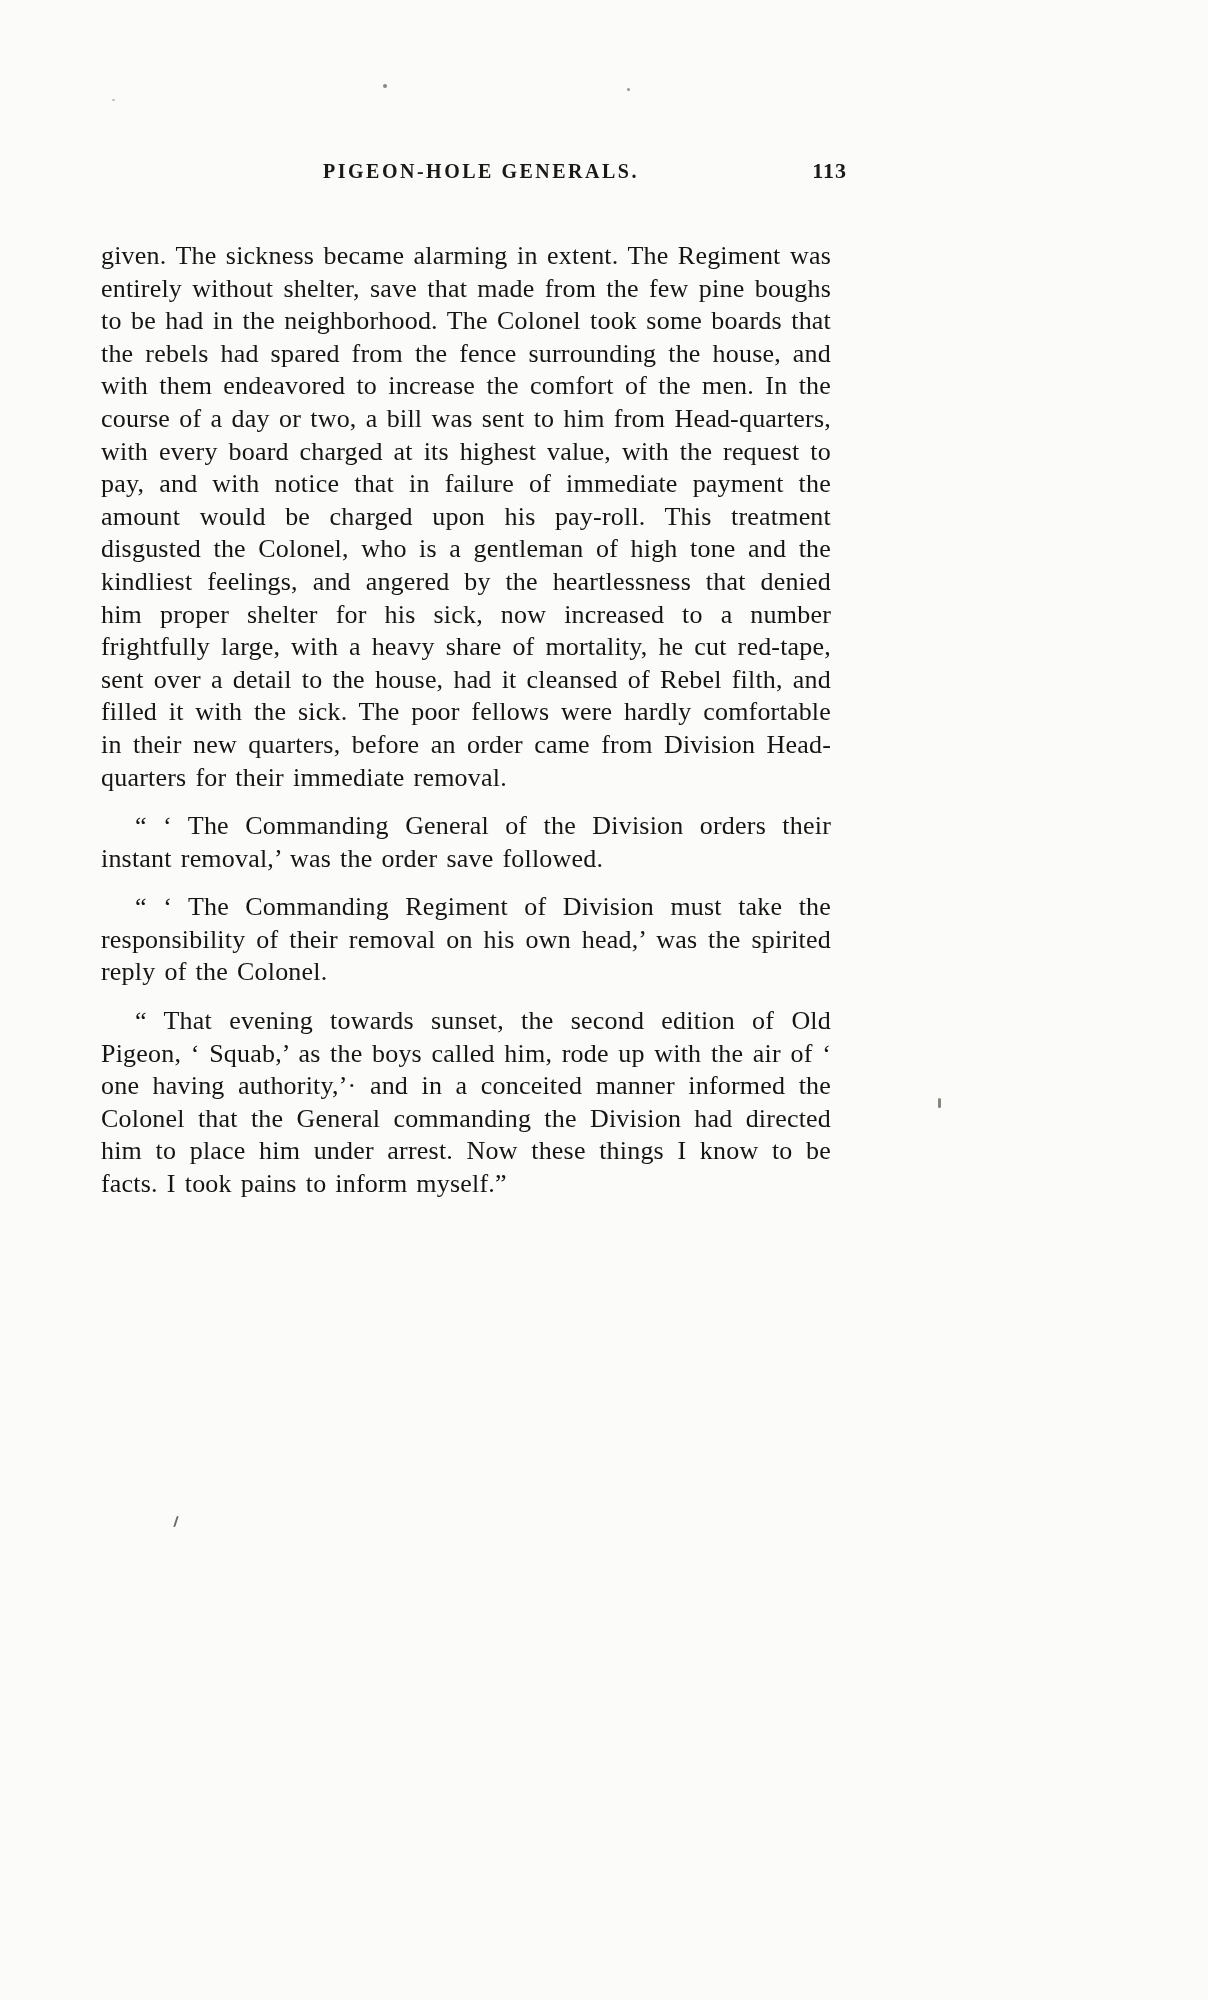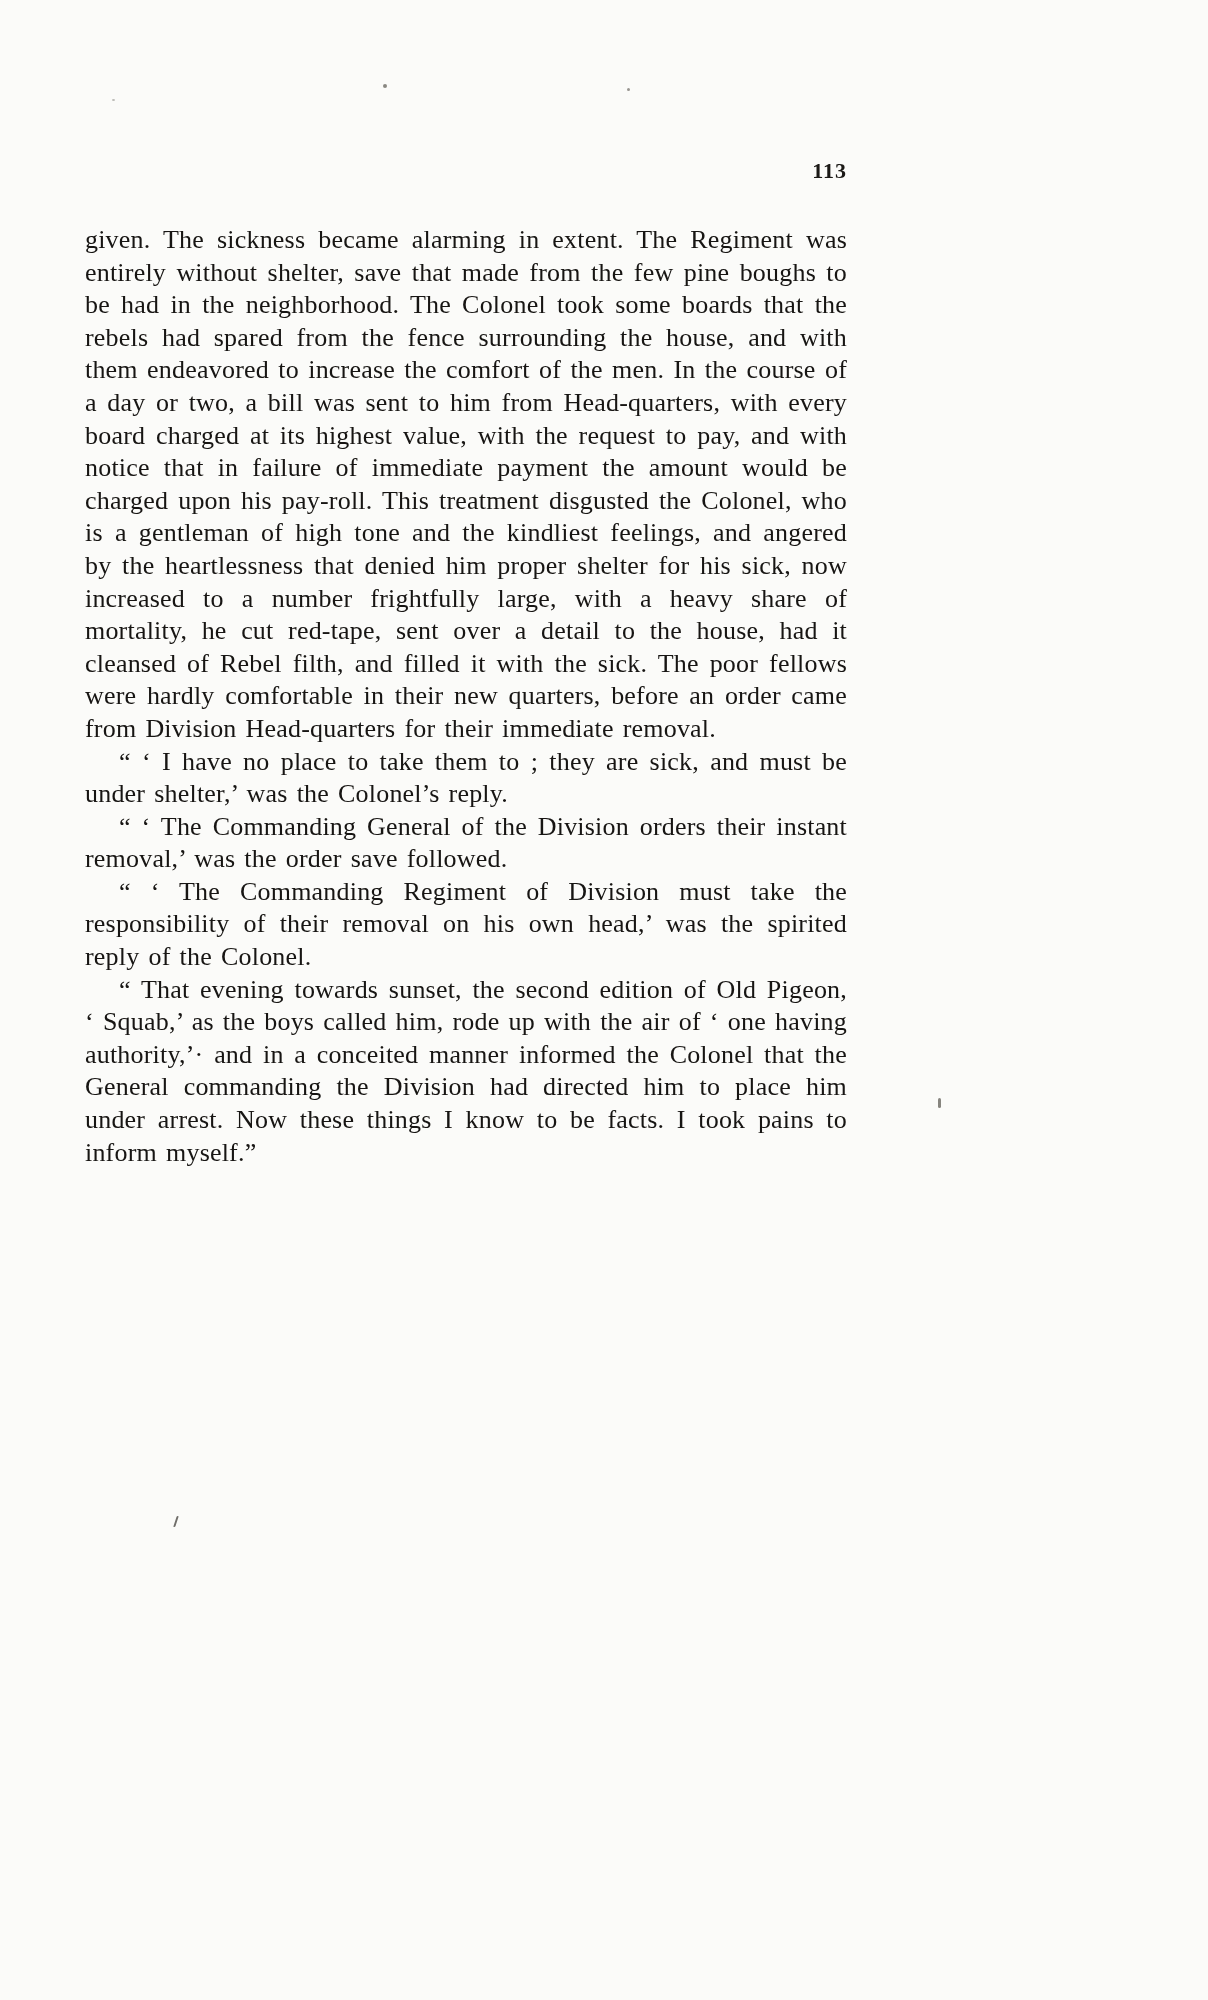--- a/index.html
+++ b/index.html
@@ -52,21 +52,21 @@
     top: 224px;
     left: 85px;
     width: 762px;
     font-size: 26px;
     line-height: 32.6px;
     text-align: justify;
     word-spacing: 0.09em;
     letter-spacing: 0.2px;
   }
   .para {
-    margin: 0;
+    margin: 16px;
     text-indent: 34px;
   }
   .para.first-para {
     text-indent: 0;
   }
   
   .speck {
     position: absolute;
     background: #6d6a64;
     border-radius: 50%;
@@ -95,26 +95,26 @@
     border-radius: 2px;
     opacity: .8;
   }
 </style>
 </head>
 <body>
 
 <div class="page">
 
   <header class="running-header">
+    <span class="running-title">PIGEON-HOLE GENERALS.</span>
     <span class="page-number">113</span>
   </header>
 
   <main class="text-block">
     <p class="para first-para">given.  The sickness became alarming in extent. The Regiment was entirely without shelter, save that made from the few pine boughs to be had in the neighborhood.  The Colonel took some boards that the rebels had spared from the fence surrounding the house, and with them endeavored to increase the comfort of the men.  In the course of a day or two, a bill was sent to him from Head-quarters, with every board charged at its highest value, with the request to pay, and with notice that in failure of immediate payment the amount would be charged upon his pay-roll.  This treatment disgusted the Colonel, who is a gentleman of high tone and the kindliest feelings, and angered by the heartlessness that denied him proper shelter for his sick, now increased to a number frightfully large, with a heavy share of mortality, he cut red-tape, sent over a detail to the house, had it cleansed of Rebel filth, and filled it with the sick.  The poor fellows were hardly comfortable in their new quarters, before an order came from Division Head-quarters for their immediate removal.</p>
-    <p class="para">“ ‘ I have no place to take them to ; they are sick, and must be under shelter,’ was the Colonel’s reply.</p>
     <p class="para">“ ‘ The Commanding General of the Division orders their instant removal,’ was the order save followed.</p>
     <p class="para">“ ‘ The Commanding Regiment of Division must take the responsibility of their removal on his own head,’ was the spirited reply of the Colonel.</p>
     <p class="para">“ That evening towards sunset, the second edition of Old Pigeon, ‘ Squab,’ as the boys called him, rode up with the air of ‘ one having authority,’· and in a conceited manner informed the Colonel that the General commanding the Division had directed him to place him under arrest.  Now these things I know to be facts.  I took pains to inform myself.”</p>
   </main>
 
   <span class="speck speck-a"></span>
   <span class="speck speck-b"></span>
   <span class="speck speck-c"></span>
   <span class="mark-right"></span>
   <span class="mark-bottom"></span>

